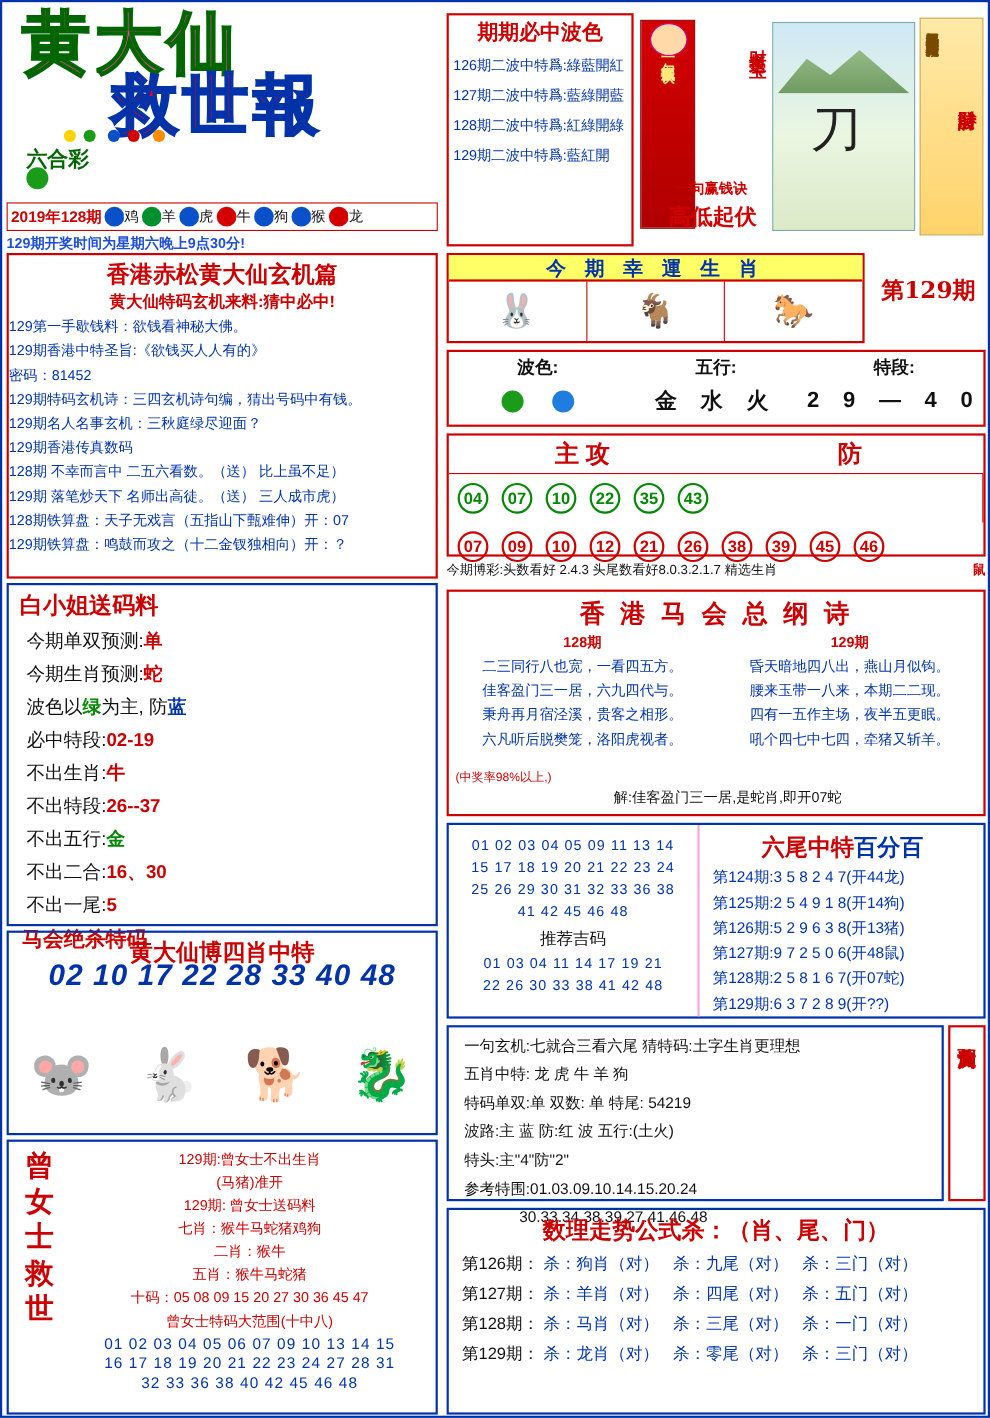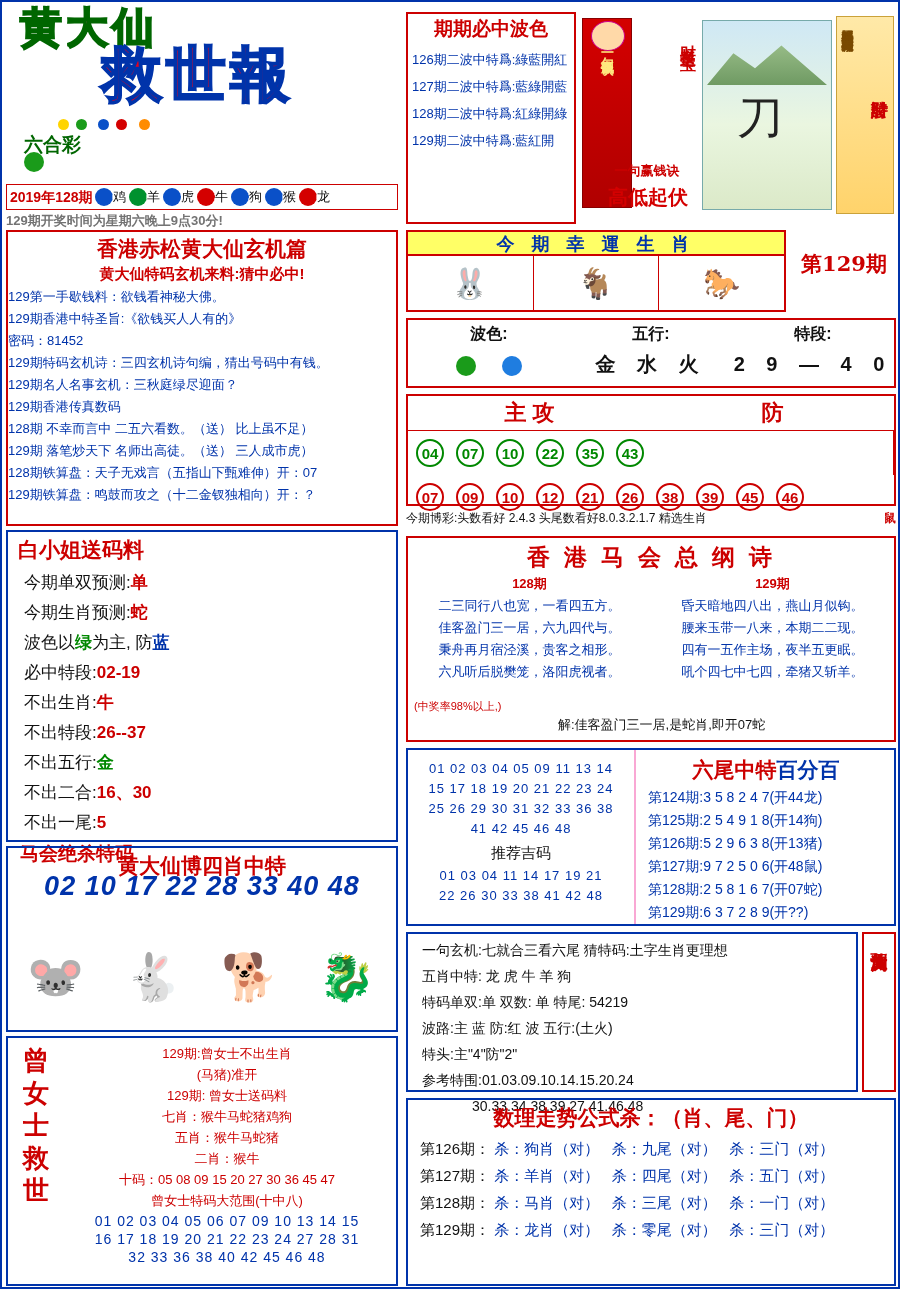--- a/index.html
+++ b/index.html
@@ -10,42 +10,42 @@
     background:#fff; color:#111; overflow:hidden;
   }
   .page { position:absolute; inset:0; border:2px solid #0033aa; }
   .red { color:#cc0000; }
   .blue-t { color:#0033aa; }
   .green-t { color:#008800; }
   .b { font-weight:bold; }
   
   #masthead { position:absolute; left:4px; top:4px; width:392px; height:176px; }
   .logo-top {
-    font-family:"DejaVu Serif", serif; font-weight:bold; font-size:42px;
+    font-family:"DejaVu Serif", serif; font-weight:bold; font-size:62px;
     color:#ec4899; -webkit-text-stroke:2px #006600; letter-spacing:4px;
     line-height:1.05; margin-left:14px;
   }
   .logo-bot {
     font-family:"DejaVu Serif", serif; font-weight:bold; font-size:60px;
     color:#e8001c; -webkit-text-stroke:2px #0033aa; letter-spacing:4px;
     line-height:1.0; margin-left:96px; margin-top:-6px;
   }
   .sixcolor { position:absolute; left:18px; top:126px; font-size:19px; color:#006600; font-weight:bold;}
   .dot-row { position:absolute; left:52px; top:110px; }
   .dot-row span { display:inline-block; width:11px; height:11px; border-radius:50%; margin-right:7px;}
   .greenball { position:absolute; left:18px; top:146px; width:20px;height:20px;border-radius:50%;background:#1a9b1a;}
   
   #issuebar { position:absolute; left:4px; top:182px; width:392px; height:26px; border:1px solid #cc0000; }
   #issuebar .lbl { position:absolute; left:3px; top:4px; font-size:14px; color:#cc0000; font-weight:bold;}
   .balls { position:absolute; left:88px; top:3px; font-size:12px;}
   .balls .bw { display:inline-block; margin-right:3px; }
   .bnum { display:inline-block; width:18px; height:18px; line-height:18px; border-radius:50%;
           color:#fff; text-align:center; font-size:11px; font-weight:bold; vertical-align:middle;padding-left:17px;}
   .bz { font-size:13px; color:#111; vertical-align:middle; }
-  #opentime { position:absolute; left:4px; top:210px; width:392px; font-size:13px; color:#737373; font-weight:bold;}
+  #opentime { position:absolute; left:4px; top:210px; width:392px; font-size:13px; color:#1d4ed8; font-weight:bold;}
   
   #bosai { position:absolute; left:404px; top:10px; width:170px; height:212px; border:2px solid #cc0000;}
   #bosai h3 { margin:2px 0 4px; text-align:center; font-size:19px; color:#cc0000; font-weight:bold;}
   #bosai .line { font-size:13px; color:#0033aa; margin:9px 4px; }
   
   #couplet { position:absolute; left:580px; top:16px; width:50px; height:190px;
              background:linear-gradient(#d40000,#b00000); border:1px solid #800;}
   #couplet .v { writing-mode:vertical-rl; text-orientation:upright; color:#ffe97f; font-size:13px;
                 margin:26px auto 0; font-weight:bold; letter-spacing:2px;}
   #couplet .face { position:absolute; left:8px; top:2px; width:34px;height:30px;border-radius:50%;
@@ -276,22 +276,22 @@
     </div>
   </div>
 
   <div id="zeng">
     <div class="side">曾女士救世</div>
     <div class="body">
       <div class="l">129期:曾女士不出生肖</div>
       <div class="l">(马猪)准开</div>
       <div class="l">129期: 曾女士送码料</div>
       <div class="l">七肖：猴牛马蛇猪鸡狗</div>
+      <div class="l">二肖：猴牛</div>
       <div class="l">五肖：猴牛马蛇猪</div>
-      <div class="l">二肖：猴牛</div>
       <div class="l">十码：05 08 09 15 20 27 30 36 45 47</div>
       <div class="l">曾女士特码大范围(十中八)</div>
       <div class="nums">01 02 03 04 05 06 07 09 10 13 14 15</div>
       <div class="nums">16 17 18 19 20 21 22 23 24 27 28 31</div>
       <div class="nums">32 33 36 38 40 42 45 46 48</div>
     </div>
   </div>
 
   <div id="zonggang">
     <h3>香 港 马 会 总 纲 诗</h3>

